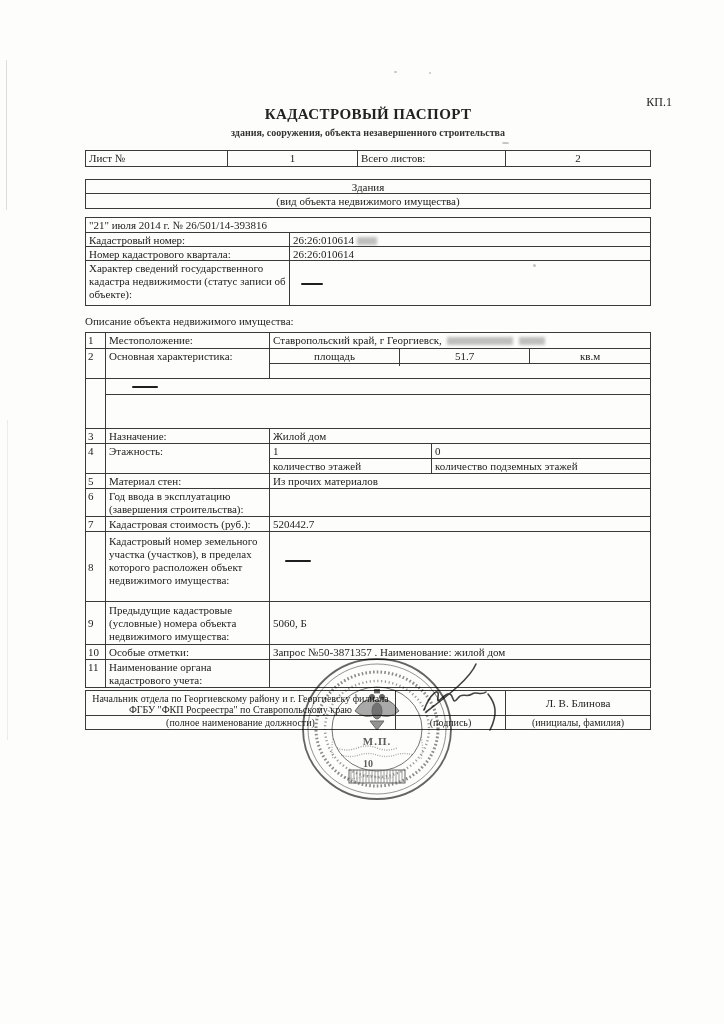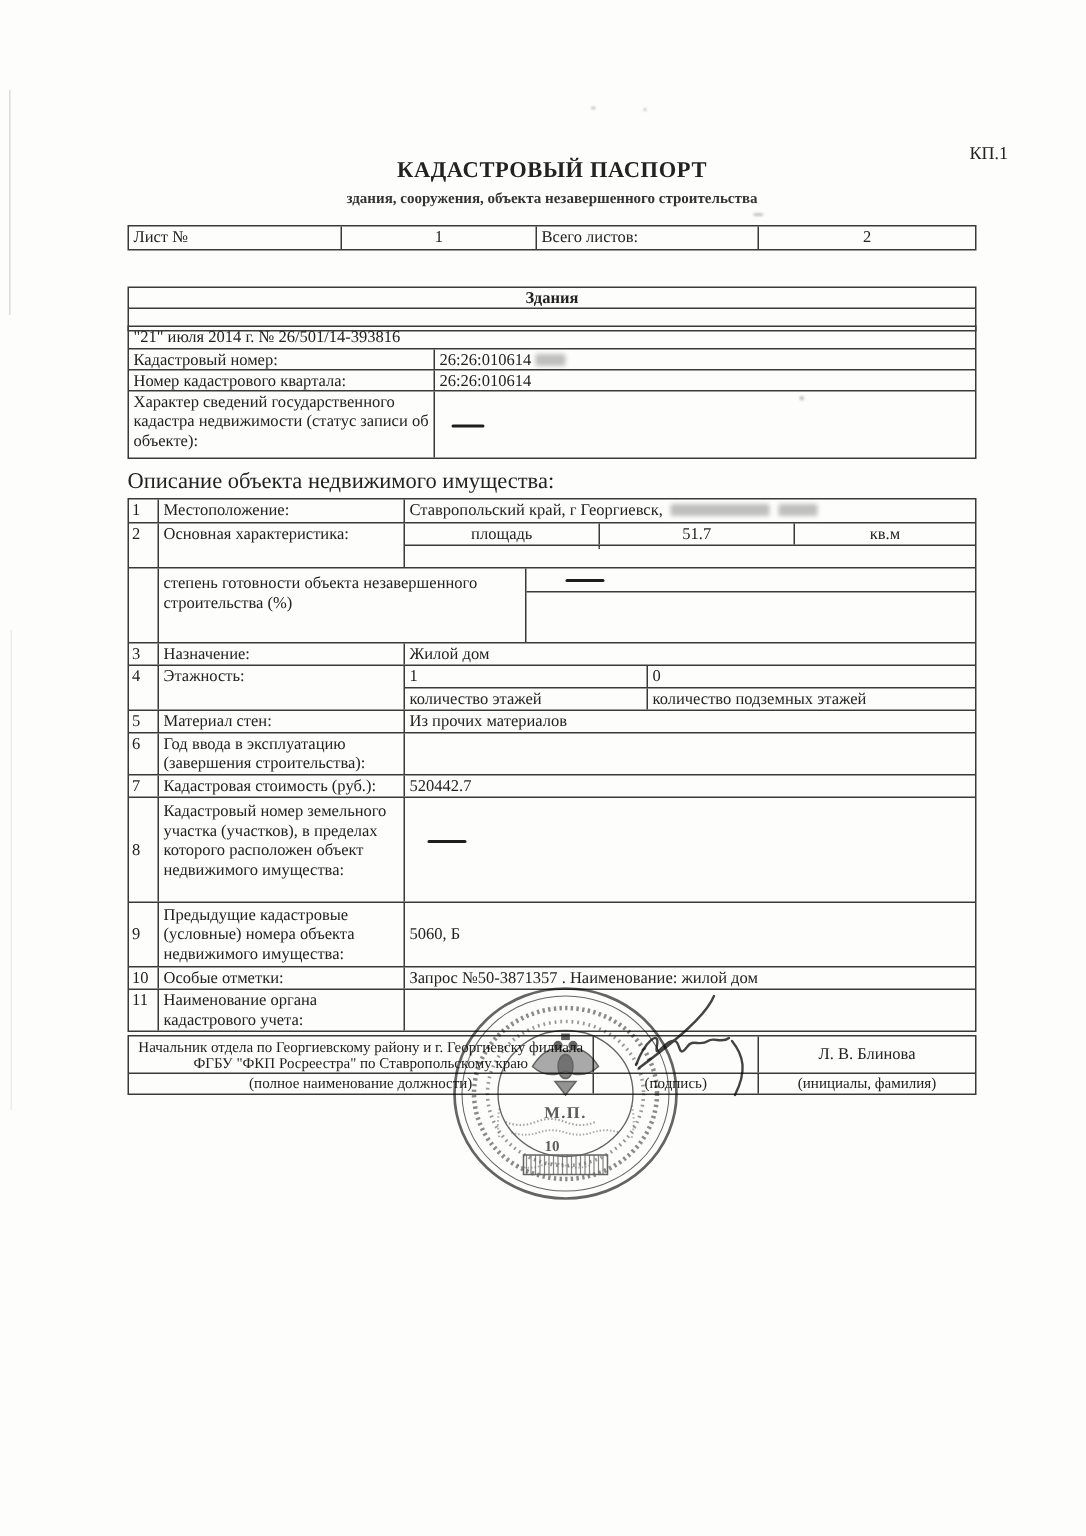--- a/index.html
+++ b/index.html
@@ -4,21 +4,21 @@
 <style>
   html,body{margin:0;padding:0;}
   body{background:#e9e9e9;}
   #page{
     position:relative;width:724px;height:1024px;margin:0 auto;
     background:#fdfdfc;overflow:hidden;
     font-family:"Liberation Serif",serif;color:#222;
     -webkit-font-smoothing:antialiased;
   }
   .abs{position:absolute;}
-  .txt{font-size:15px;line-height:13px;}
+  .txt{font-size:11px;line-height:13px;}
 
   
   .edge-line{position:absolute;left:6px;top:60px;width:1px;height:150px;background:#dcdcdc;}
   .edge-line2{position:absolute;left:7px;top:420px;width:1px;height:320px;background:#ececea;}
   .speck{position:absolute;background:#c3c3c3;border-radius:50%;filter:blur(.6px);}
 
   
   .form-code{position:absolute;top:95px;right:52px;font-size:12px;}
   .doc-title{position:absolute;top:106px;left:85px;width:566px;text-align:center;
     font-size:15px;font-weight:bold;letter-spacing:.4px;}
@@ -36,21 +36,21 @@
 
   .dash{width:22px;height:2px;background:#1e1e1e;border-radius:1px;}
 
   .redact{display:inline-block;height:8px;background:#bfbfbd;filter:blur(1.5px);vertical-align:middle;border-radius:1px;}
 
   
   #sheet-table{top:150px;height:17px;}
   #sheet-table .row{height:15px;}
 
   
-  #object-table{top:191px;height:30px;font-weight:bold;}
+  #object-table{top:179px;height:30px;}
   #object-table .row{height:14px;}
 
   
   #reg-table{top:217px;}
   .reg-label{width:204px;}
   .reg-value{flex:1;}
 
   
   #main-table{top:332px;}
   .num-cell{width:20px;padding:1px 1px 0 2px;}
@@ -91,20 +91,23 @@
       <div class="cell br" style="width:142px;">Лист №</div>
       <div class="cell br hc" style="width:130px;text-align:center;">1</div>
       <div class="cell br" style="width:148px;">Всего листов:</div>
       <div class="cell" style="flex:1;text-align:center;">2</div>
     </div>
   </div>
 
   <div class="tbl" id="object-table">
     <div class="row bb">
       <div class="cell" style="flex:1;text-align:center;">Здания</div>
+    </div>
+    <div class="row">
+      <div class="cell" style="flex:1;text-align:center;">(вид объекта недвижимого имущества)</div>
     </div>
   </div>
 
   <div class="tbl" id="reg-table">
     <div class="row bb" style="height:15px;">
       <div class="cell" style="flex:1;">"21" июля 2014 г. № 26/501/14-393816</div>
     </div>
     <div class="row bb" style="height:14px;">
       <div class="cell br reg-label">Кадастровый номер:</div>
       <div class="cell reg-value"><span>26:26:010614</span><span class="redact" style="width:20px;margin-left:3px;"></span></div>
@@ -143,21 +146,20 @@
         <div class="row" style="height:14px;flex-direction:column;">
           <div class="cell br hc" style="width:130px;text-align:center;">(тип)</div>
           <div class="cell br hc" style="width:130px;text-align:center;">(значение)</div>
           <div class="cell hc" style="flex:1;margin-top:43px;">(единица измерения)</div>
         </div>
       </div>
     </div>
 
     <div class="row bb" style="height:50px;">
       <div class="cell br num-cell"></div>
-      <div class="cell br" style="width:245px;padding-top:4px;">степень готовности объекта незавершенного строительства (%)</div>
       <div style="flex:1;display:flex;flex-direction:column;">
         <div class="row bb vc" style="height:16px;">
             <div class="dash" style="width:26px;margin-left:26px;"></div>
           </div>
         <div class="row" style="flex:1;"></div>
       </div>
     </div>
 
     <div class="row bb" style="height:15px;">
       <div class="cell br num-cell">3</div>

